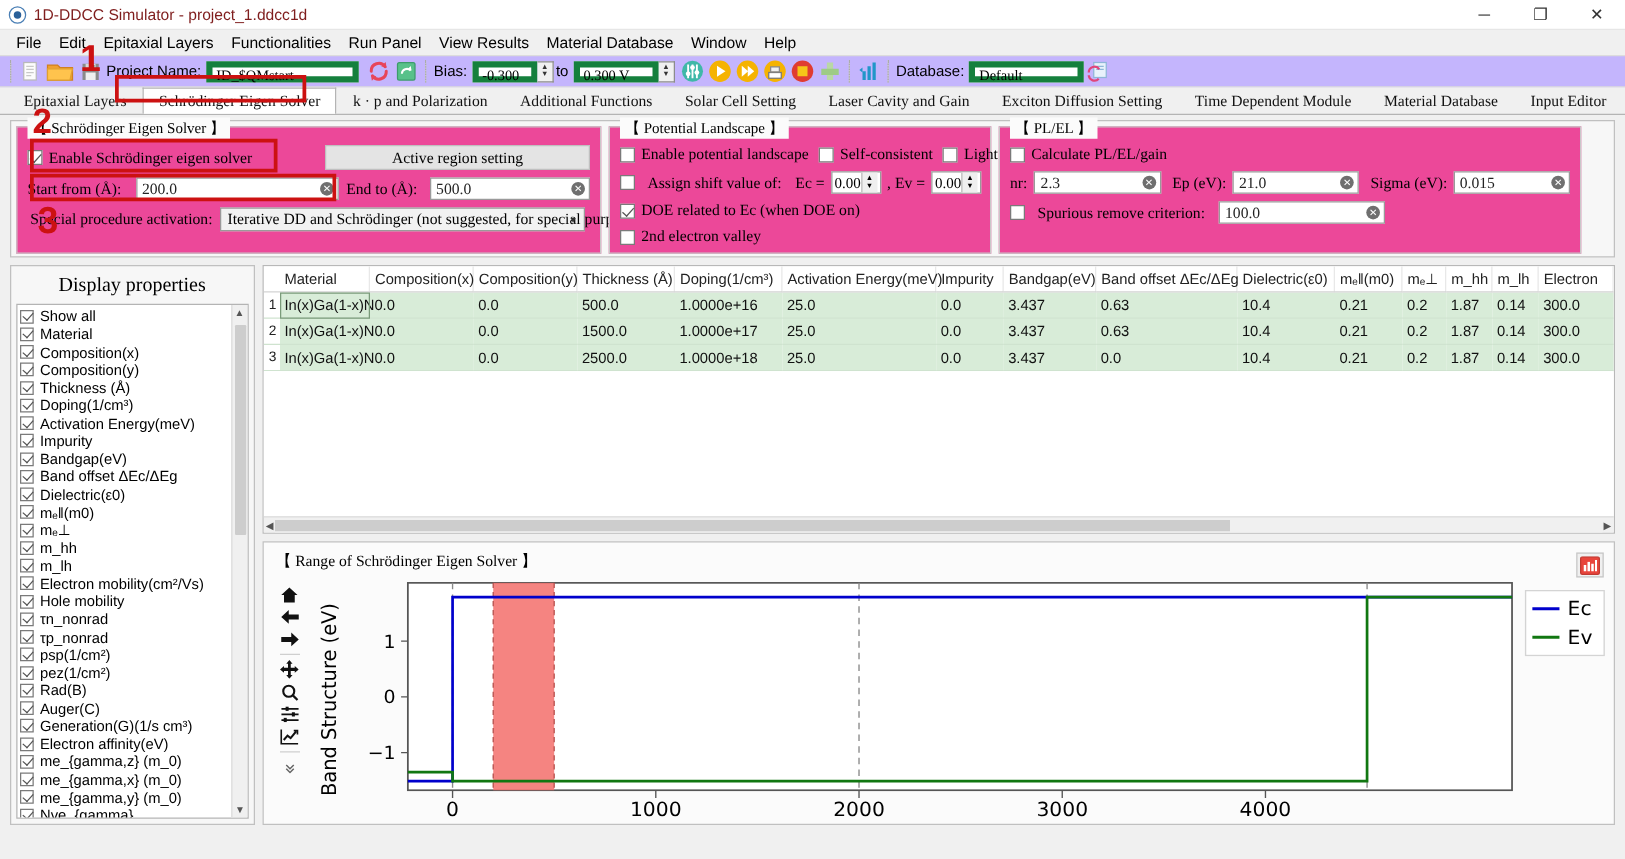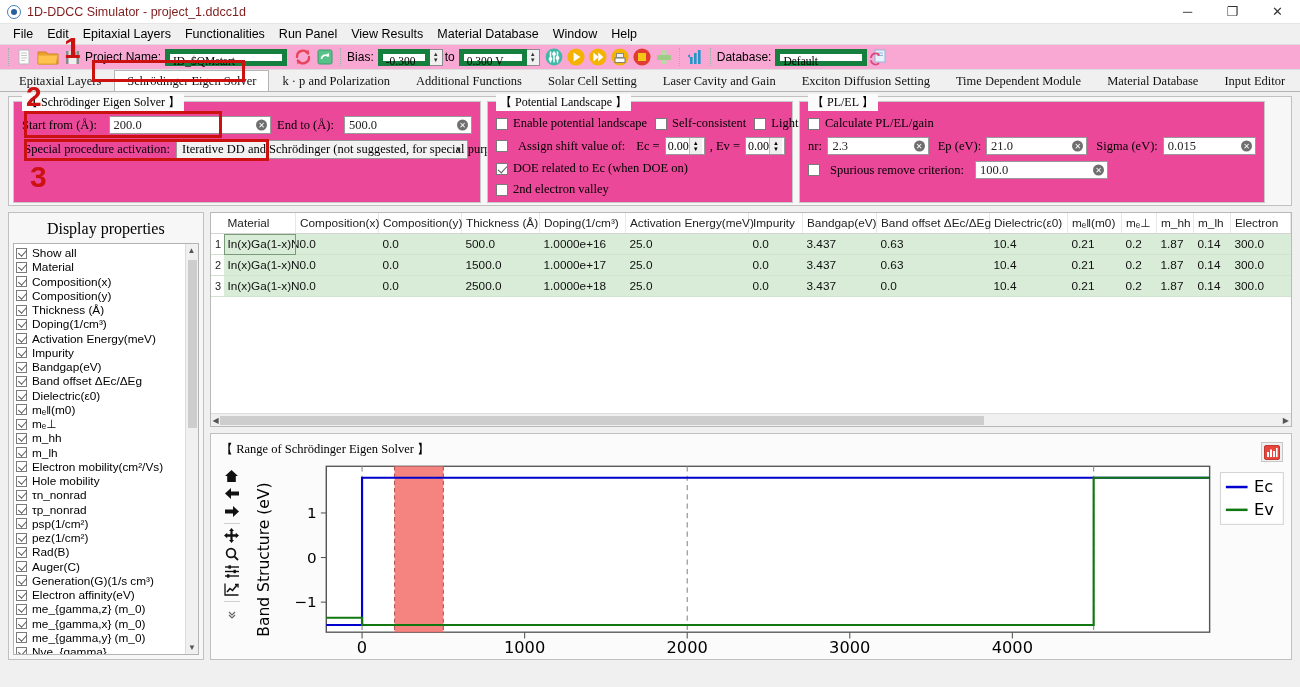--- a/index.html
+++ b/index.html
@@ -35,21 +35,21 @@
     width:45px; height:24px; display:flex; align-items:center; justify-content:center;
     font-size:13px; color:#333;
   }
 
   
   .menubar { height:20px; display:flex; align-items:center; background:#f0f0f0; padding-left:6px; }
   .menubar .mi { padding:2px 7px; font-size:12.5px; color:#000; }
 
   
   .toolbar {
-    height:26px; background:#f9a8d4; display:flex; align-items:center;
+    height:26px; background:#c4b5fd; display:flex; align-items:center;
     padding:0 4px; border-top:1px solid #dcdcdc; border-bottom:1px solid #dcdcdc;
     position:relative;
   }
   .tb-sep { width:1px; height:18px; background:#c8c8c8; margin:0 4px; border-left:1px dotted #aaa; }
   .tb-ico { width:20px; height:20px; margin:0 1px; position:relative; flex:0 0 auto; }
   .lbl { font-size:12px; margin:0 4px 0 2px; white-space:nowrap; }
   .tinput {
     height:17px; border:5px solid #15803d; background:#fff; font-size:11.5px;
     padding:0 3px; font-family:"Liberation Serif", serif; line-height:15px;
   }
@@ -388,20 +388,27 @@
   <div class="tab">Time Dependent Module</div>
   <div class="tab">Material Database</div>
   <div class="tab">Input Editor</div>
 </div>
 
 <div class="settings-wrap">
 
   <div class="gbox g-seigen">
     <div class="gtitle">【 Schrödinger Eigen Solver 】</div>
 
+    <div class="row" style="gap:10px;">
+      <div style="display:flex;align-items:center;width:228px;">
+        <span class="cbx checked"></span>
+        <span class="ctext">Enable Schrödinger eigen solver</span>
+      </div>
+      <div class="btn-wide">Active region setting</div>
+    </div>
 
     <div class="row" style="gap:6px;">
       <span class="ctext" style="width:82px">Start from (Å):</span>
       <div class="field" style="width:165px">
         <span>200.0</span>
         <span class="clearx">✕</span>
       </div>
       <span class="ctext" style="width:62px">End to (Å):</span>
       <div class="field" style="width:130px">
         <span>500.0</span>

